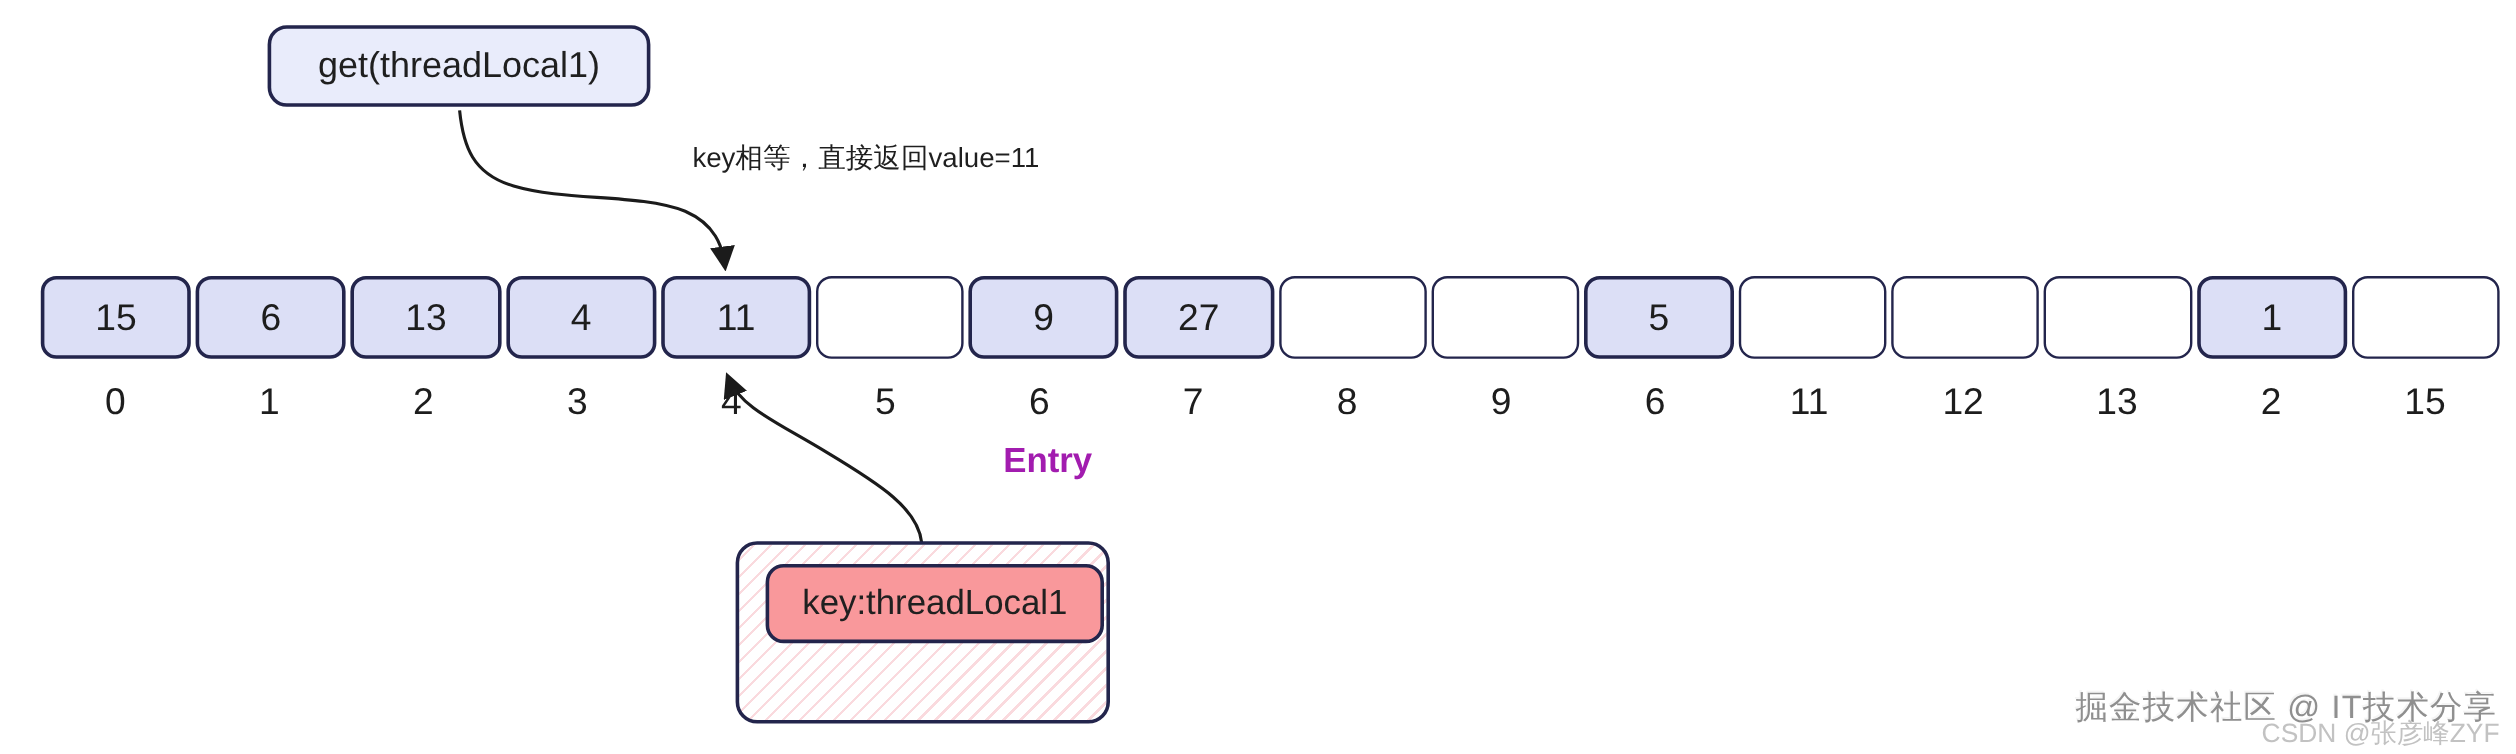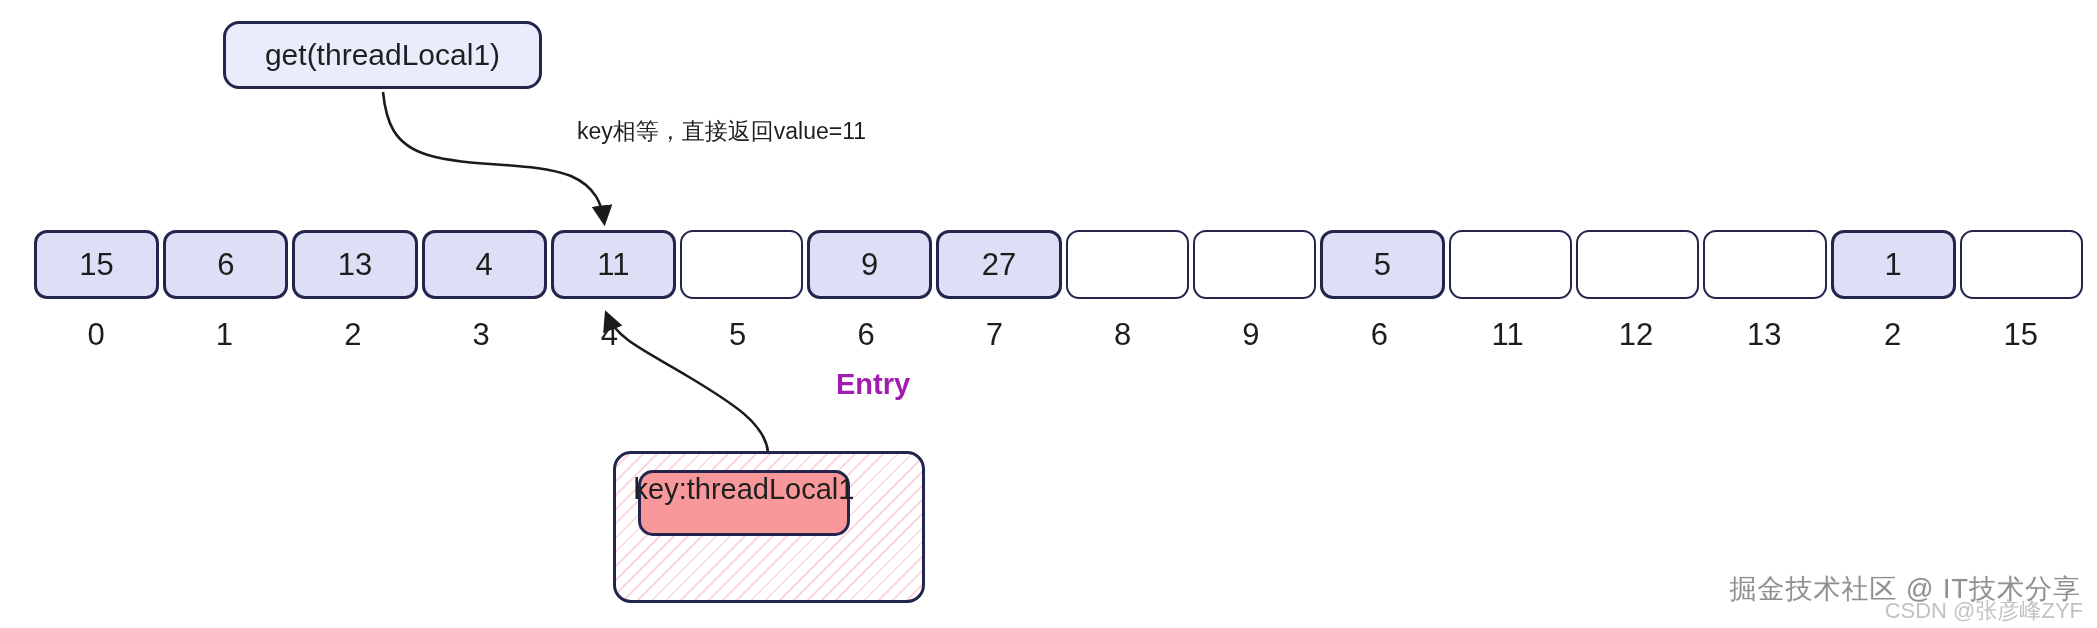--- a/index.html
+++ b/index.html
@@ -83,25 +83,25 @@
     left: 613px; top: 451px;
     width: 312px; height: 152px;
     border: 3px solid var(--border-navy);
     border-radius: 18px;
     box-sizing: border-box;
     background: repeating-linear-gradient(135deg, #ffffff 0 8px, var(--hatch-pink) 8px 10px);
   }
   .entry-inner {
     position: absolute;
     left: 22px;
-    width: 212px;
+    width: 282px;
     background: var(--entry-fill);
     border: 3px solid var(--border-navy);
     border-radius: 15px;
-    display: flex; justify-content: center;
+    display: flex; align-items: center; justify-content: center;
     font-size: 29px;
     color: #202020;
     box-sizing: border-box;
   }
   .entry-key { top: 16px; height: 66px; }
   .entry-value { top: 84px; height: 50px; }
   .wm-juejin {
     position: absolute;
     right: 16px; top: 571px;
     font-size: 27px;

